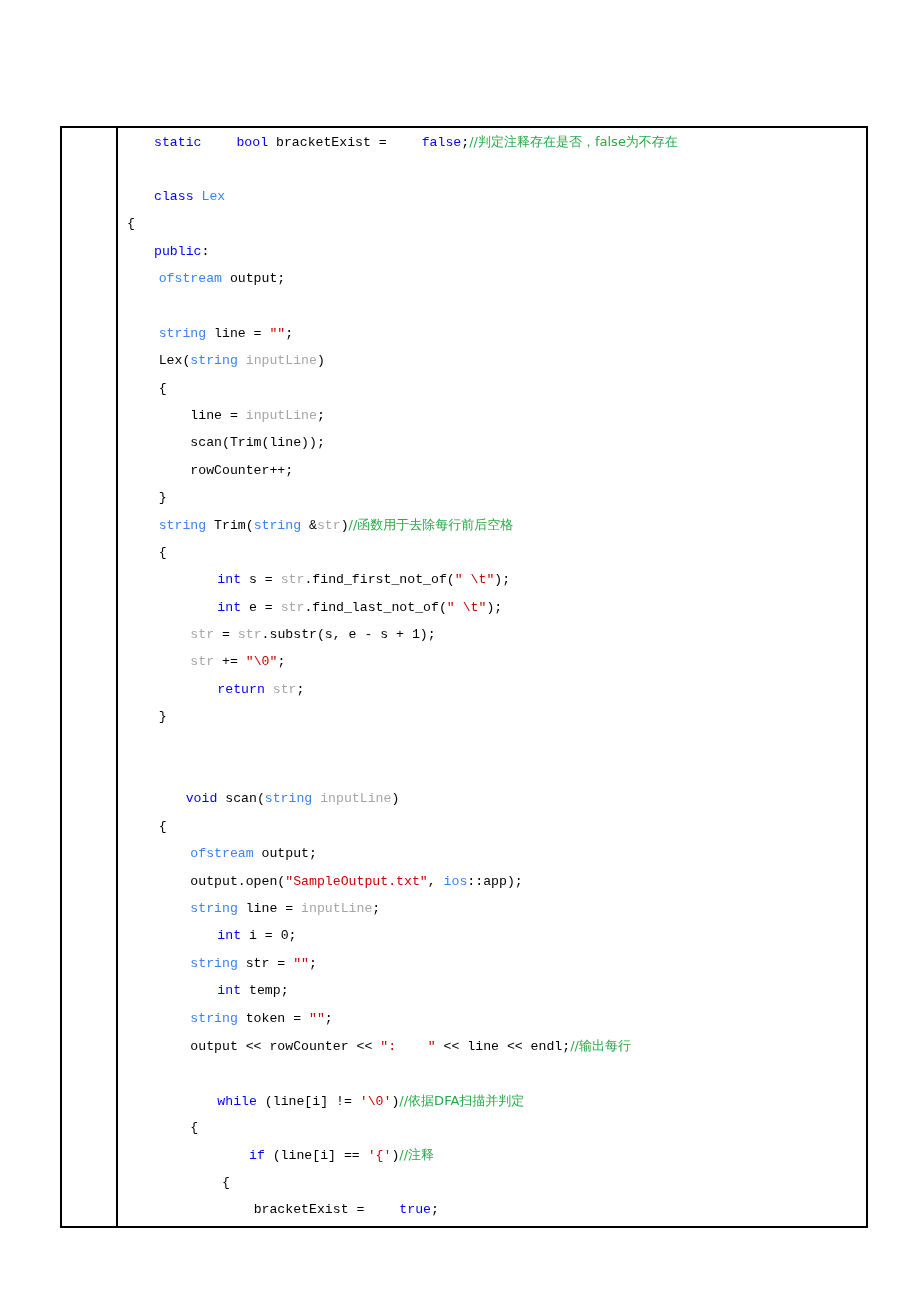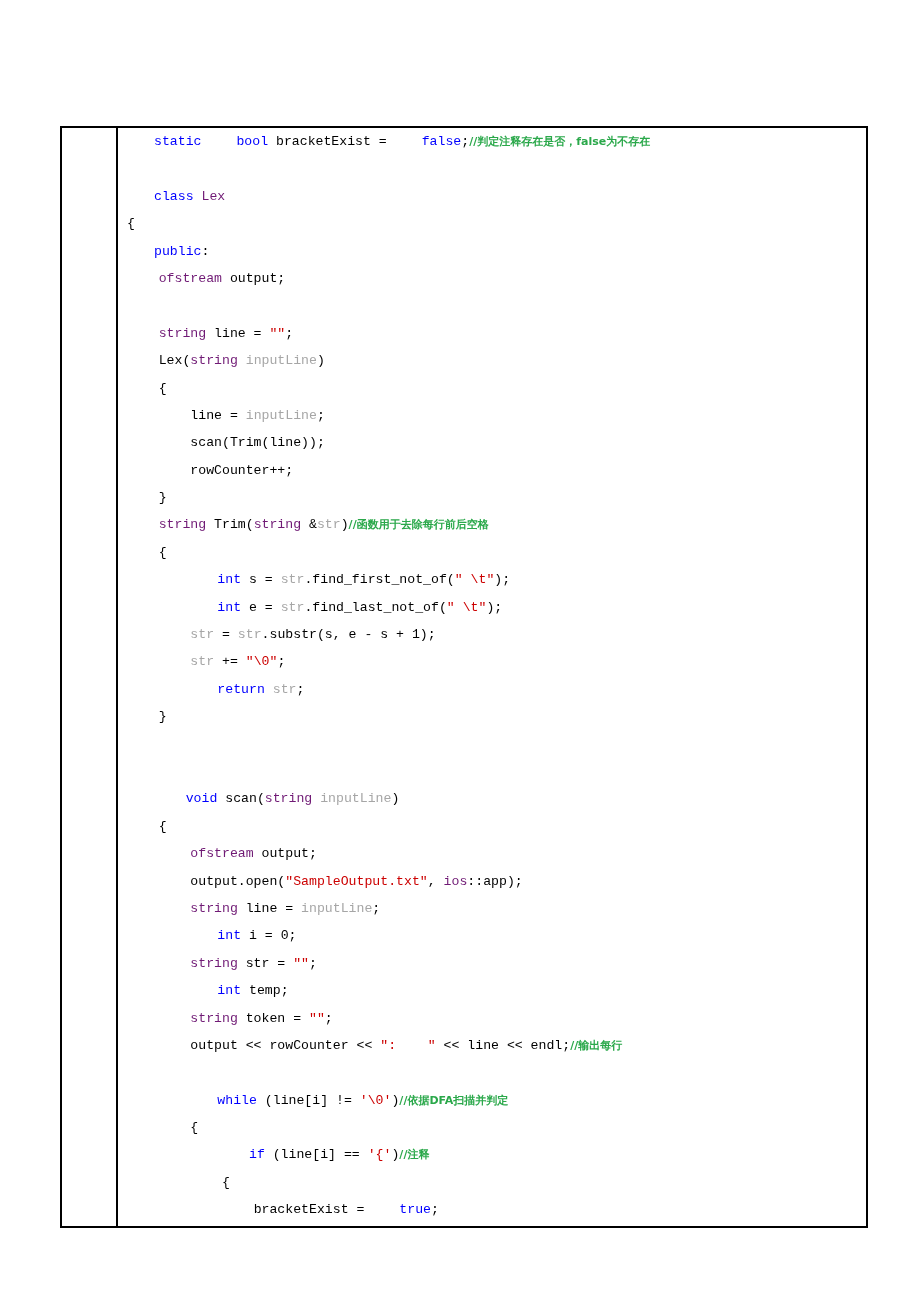--- a/index.html
+++ b/index.html
@@ -71,26 +71,26 @@
     padding-left: 9px;
   }
   .code-line {
     height: 27.4px;
     white-space: pre;
   }
   .code-line.blank { }
 
   
   .kw    { color: #0000ff; margin-left: 27px; }            
-  .typ   { color: #701a75; }            
+  .typ   { color: #3b82f6; }            
   .ident { color: #a6a6a6; text-align: right; }            
   .str   { color: #cc0000; }            
   .cmt   { color: #2aa84a; }            
   .plain { color: #000000; }
-  .cn    { font-family: "DejaVu Sans", sans-serif; font-size: 11px; font-weight: bold; }
+  .cn    { font-family: "DejaVu Sans", sans-serif; font-size: 13px; }
 </style>
 </head>
 <body>
 
 <div id="page">
 
 
   <table id="code-table">
     <tbody>
         <tr>

